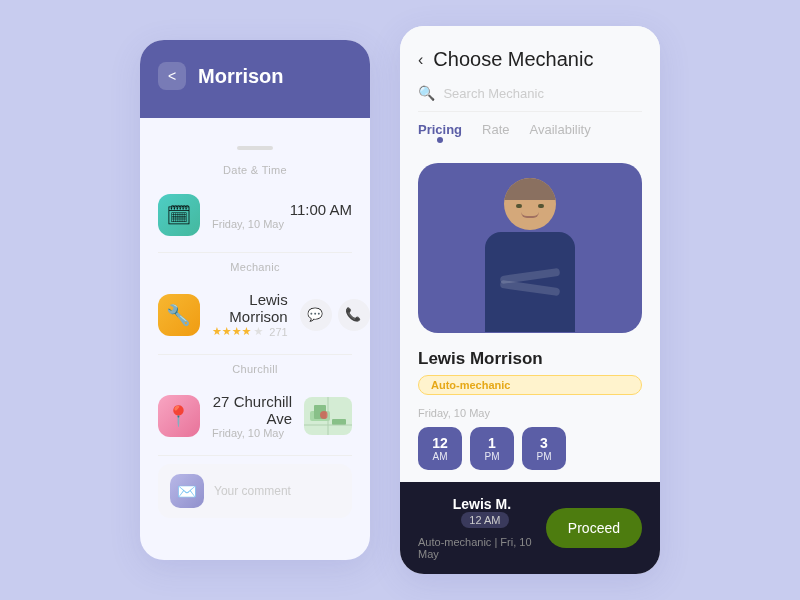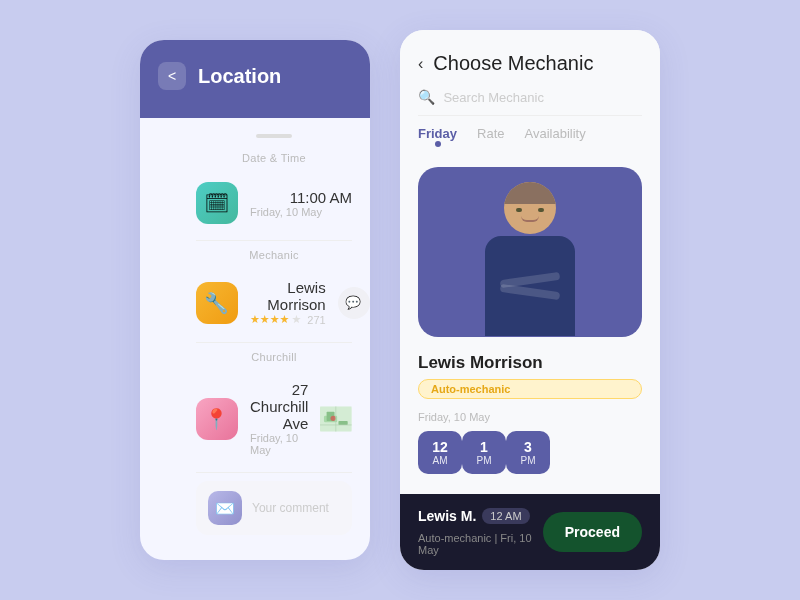--- a/index.html
+++ b/index.html
@@ -54,23 +54,22 @@
       font-size: 14px;
     }
 
     .summary-title {
       color: white;
       font-size: 20px;
       font-weight: 600;
     }
 
     .summary-body {
-      padding: 16px 18px;
+      padding: 28px 18px;
       flex: 1;
-      margin-left: 38px;
     }
 
     .drag-handle {
       width: 36px;
       height: 4px;
       background: #ddd;
       border-radius: 2px;
       margin: 0 auto 14px auto;
     }
 
@@ -328,21 +327,21 @@
     }
 
     .avail-label {
       font-size: 11px;
       color: #bbb;
       margin-bottom: 8px;
     }
 
     .time-slots {
       display: flex;
-      gap: 0;
+      gap: 8px;
       margin-bottom: 12px;
     }
 
     .time-slot {
       background: #5b5ea6;
       color: white;
       border-radius: 10px;
       padding: 8px 12px;
       font-size: 12px;
       text-align: center;
@@ -374,26 +373,26 @@
       border-radius: 10px;
       margin-left: 6px;
     }
     .bottom-sub {
       font-size: 11px;
       color: #888;
       margin-top: 8px;
     }
 
     .proceed-btn {
-      background: #14532d;
+      background: #4d7c0f;
       color: white;
       border-radius: 22px;
       padding: 12px 22px;
       font-size: 14px;
-      font-weight: 700;
+      font-weight: 400;
       cursor: pointer;
       border: none;
     }
 
     
     .map-svg {
       width: 48px;
       height: 38px;
       border-radius: 8px;
       overflow: hidden;
@@ -402,21 +401,21 @@
 </head>
 <body>
 
 <div class="container">
 
   <div class="summary-card">
     <div class="summary-header">
       <div class="back-btn">
         <span>&lt;</span>
       </div>
-      <span class="summary-title">Location</span>
+      <span class="summary-title">Morrison</span>
     </div>
     <div class="summary-body">
       <div class="drag-handle"></div>
 
       <div class="section-label">Date &amp; Time</div>
       <div class="summary-item">
         <div class="item-icon icon-teal">🗓</div>
         <div class="item-info">
           <div class="item-title">11:00 AM</div>
           <div class="item-sub">Friday, 10 May</div>
@@ -476,21 +475,21 @@
       <div class="mechanic-header-top">
         <span class="back-btn-dark">‹</span>
         <span class="mechanic-title">Choose Mechanic</span>
       </div>
       <div class="search-bar">
         <span class="search-icon">🔍</span>
         <span class="search-text">Search Mechanic</span>
       </div>
       <div class="tabs">
         <div class="tab active">
-          <span>Friday</span>
+          <span>Pricing</span>
         </div>
         <div class="tab">
           <span>Rate</span>
         </div>
         <div class="tab">
           <span>Availability</span>
         </div>
       </div>
     </div>
 
@@ -532,21 +531,21 @@
         </div>
         <div class="time-slot">
           <div class="hour">3</div>
           <div class="period">PM</div>
         </div>
       </div>
     </div>
 
     <div class="bottom-bar">
       <div class="bottom-info">
-        <div style="display:flex;align-items:center;">
+        <div style="display:flex;align-items:center;flex-direction:column;">
           <span class="bottom-name">Lewis M.</span>
           <span class="bottom-time-badge">12 AM</span>
         </div>
         <div class="bottom-sub">Auto-mechanic  |  Fri, 10 May</div>
       </div>
       <button class="proceed-btn">Proceed</button>
     </div>
   </div>
 
 </div>

